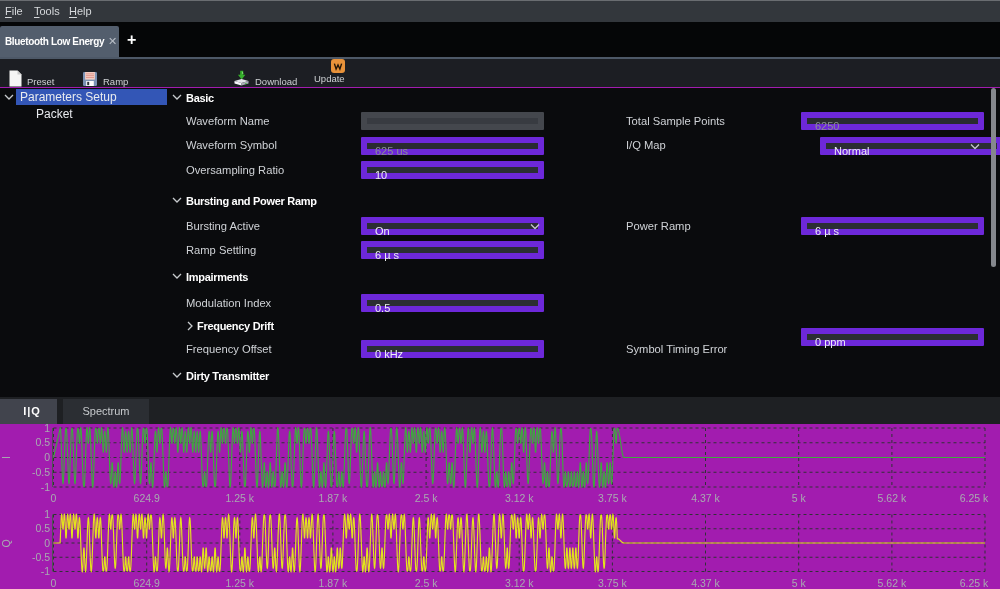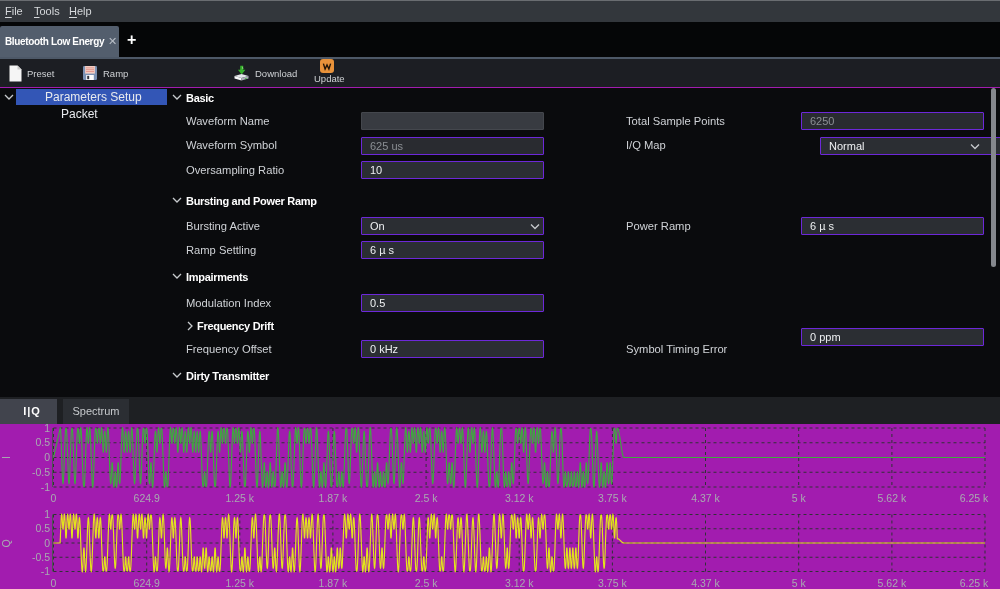--- a/index.html
+++ b/index.html
@@ -22,48 +22,48 @@
     border-radius:2px 2px 0 0; color:#fff; }
   #atab .t { position:absolute; left:5px; top:10px; font-size:10px; font-weight:bold; letter-spacing:-0.35px;text-align:right;}
   #atab .x { position:absolute; left:108px; top:9px; font-size:11px; color:#b9bfc7; }
   #plus { position:absolute; left:127px; top:9px; color:#fff; font-size:16px; font-weight:bold; }
 
   #slateline { left:0; top:57px; width:1000px; height:2px; background:#4d5867; }
 
   
   #toolbar { left:0; top:59px; width:1000px; height:28px; background:#1c1e23;
     color:#cfd2d5; font-size:9.5px; }
-  .tbitem { position:absolute; top:0; height:28px; display:flex; align-items:center; }
+  .tbitem { position:absolute; top:0; height:28px; display:flex; align-items:flex-end; }
   .tbitem svg { display:block; }
   .tblabel { margin-left:5px; }
 
   
-  #main { left:0; top:88px; width:1000px; height:309px; background:#0a0b0d;padding-left:25px; }
+  #main { left:0; top:88px; width:1000px; height:309px; background:#0a0b0d; }
   #treesel { position:absolute; left:16px; top:1px; width:151px; height:15.5px; background:#3356b6; }
   .chev { stroke:#c7cacd; stroke-width:1.3; fill:none; }
   #tree { color:#e8eaee; font-size:12px; }
 
   
   .sect { position:absolute; color:#fff; font-weight:bold; font-size:11px; letter-spacing:-0.3px; }
   .flabel { position:absolute; color:#d0d3d7; font-size:11.2px; }
   .field { position:absolute; width:183px; height:18px; background:#2b2e33;
-    border:1px solid #6d28d9; border-radius:1px; color:#eef0f2; font-size:11px;
+    border:6px solid #6d28d9; border-radius:1px; color:#eef0f2; font-size:11px;
     line-height:16px; padding-left:8px; }
   .field.dis { color:#8b8f94; background:#292b30; }
   .field.lit { background:#383b41; border-color:#44474d; }
   .ddchev { position:absolute; }
 
   
   #sbthumb { left:991px; top:88px; width:5px; height:179px; background:#85888d; border-radius:2.5px; }
 
   
   #graphbar { left:0; top:397px; width:1000px; height:27px; background:#1e2023; }
   #gtab1 { position:absolute; left:0; top:2px; width:57px; height:25px; background:#41444d;
     color:#fff; font-weight:bold; font-size:11px; letter-spacing:1px; text-align:center; text-indent:7px; line-height:25px; }
-  #gtab2 { position:absolute; left:63px; top:2px; width:66px; height:25px; background:#2b2e33;
+  #gtab2 { position:absolute; left:63px; top:2px; width:86px; height:25px; background:#2b2e33;
     color:#c7cacd; font-size:11px; text-align:center; line-height:25px; }
 
   #plots { left:0; top:424px; width:1000px; height:165px; }
 </style>
 </head>
 <body>
 <div id="root">
   <div class="abs" id="menubar">
     <span class="mi" style="left:5px;"><u>F</u>ile</span>
     <span class="mi" style="left:34px;"><u>T</u>ools</span>

